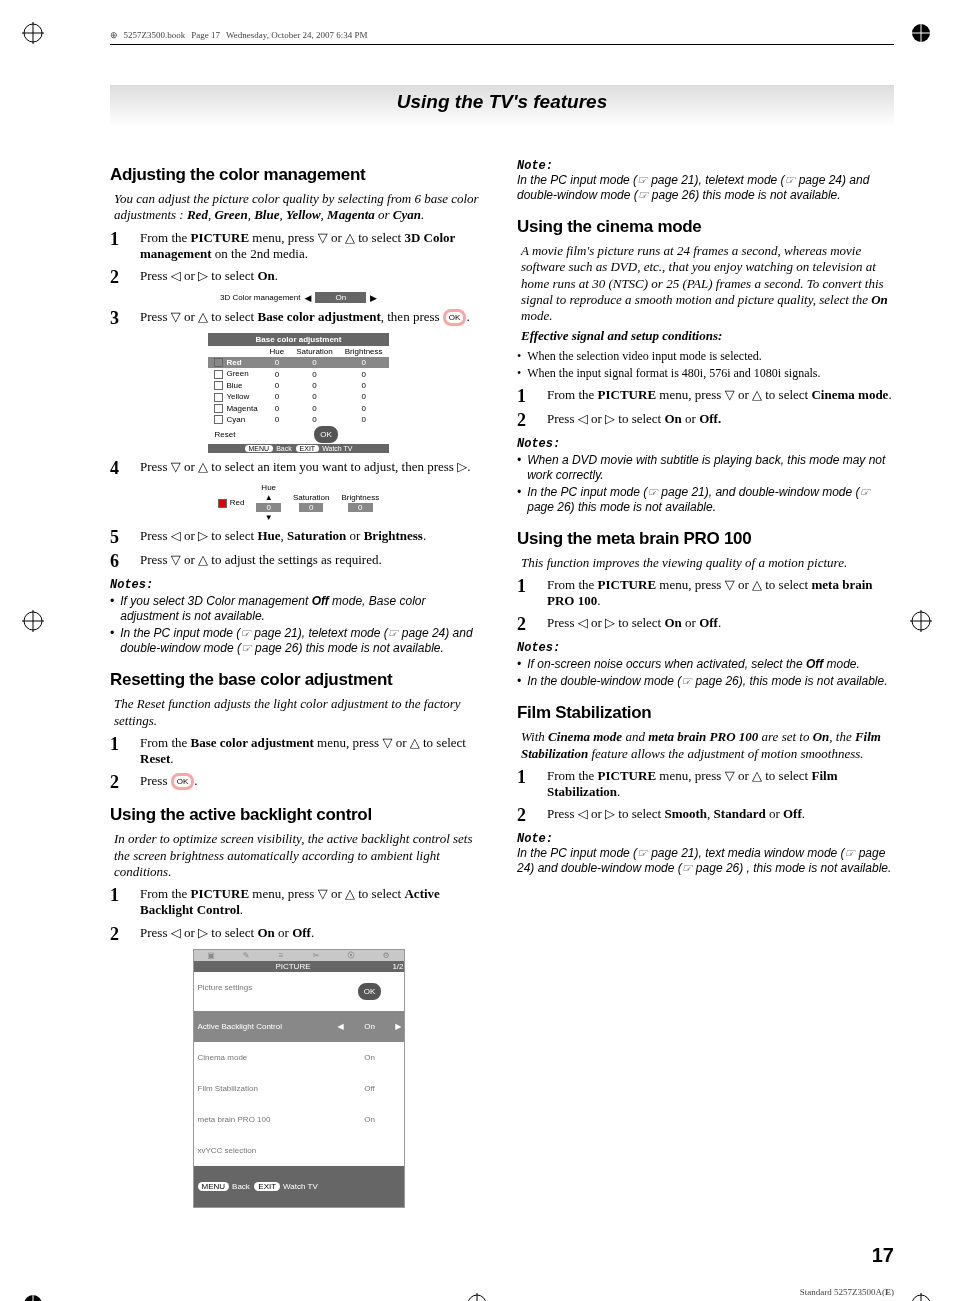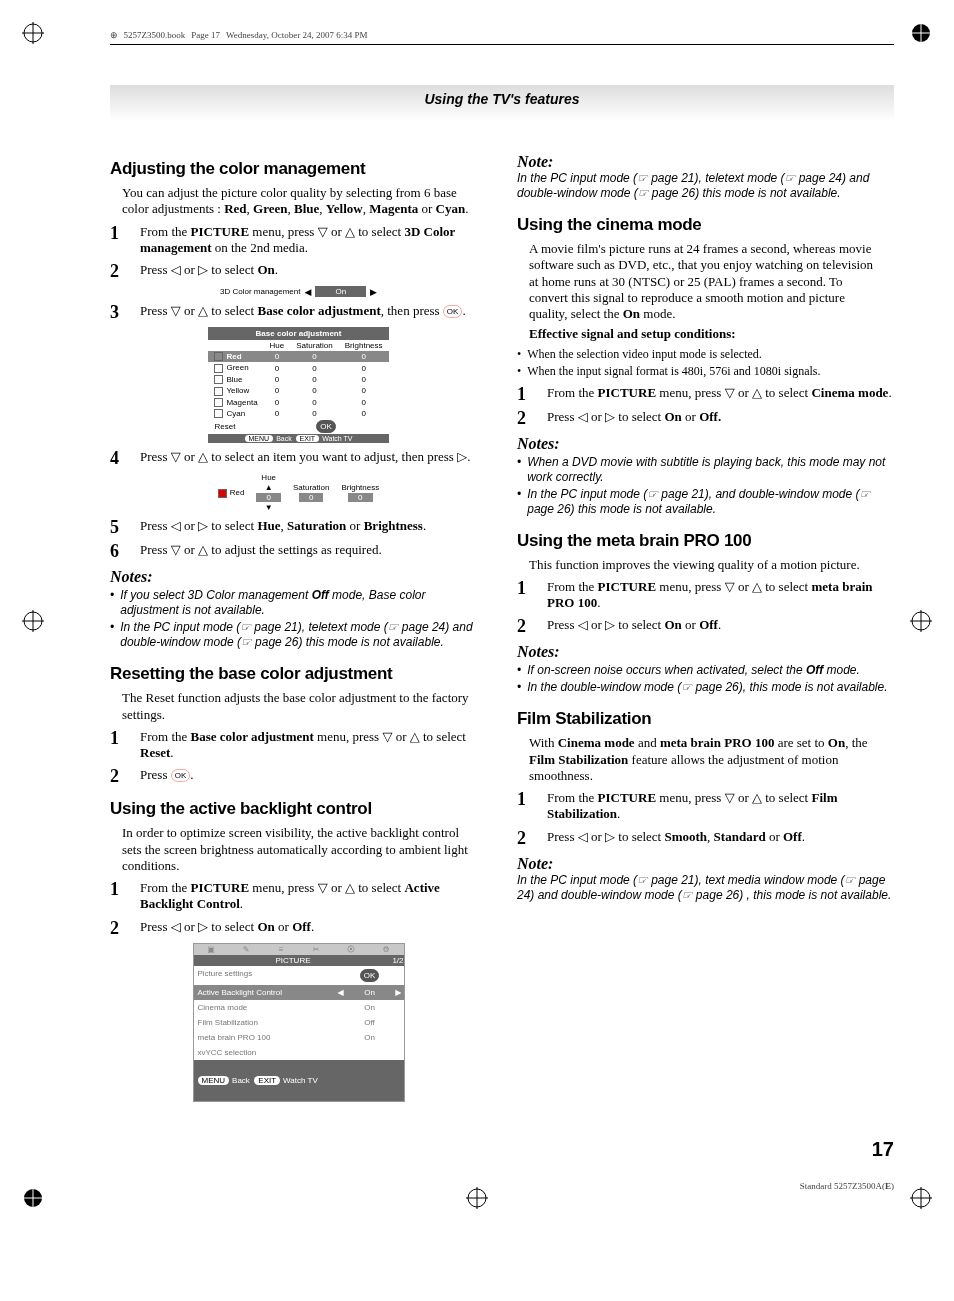--- a/index.html
+++ b/index.html
@@ -24,40 +24,40 @@
     display: flex;
     align-items: center;
     gap: 6px;
   }
   .section-banner {
     background: linear-gradient(to bottom, #ddd 0%, #fff 100%);
     text-align: center;
     font-weight: bold;
     font-style: italic;
     font-family: Arial, sans-serif;
-    font-size: 14px;
+    font-size: 19px;
     padding: 6px 0 14px 0;
     margin-bottom: 24px;
   }
   .cols {
     display: flex;
     gap: 30px;
   }
   .col {
     flex: 1;
     min-width: 0;
   }
   h2 {
     font-family: Arial, Helvetica, sans-serif;
     font-weight: bold;
     font-size: 17px;
     margin: 14px 0 6px 0;
     letter-spacing: -0.3px;
   }
-  p { margin: 4px 12px; line-height: 1.25; }
+  p { margin: 4px 4px; line-height: 1.25; font-style: italic; }
   .step {
     display: flex;
     gap: 12px;
     margin: 6px 0;
   }
   .step-num {
     font-family: "Times New Roman", serif;
     font-weight: bold;
     font-size: 18px;
     width: 18px;
@@ -65,22 +65,22 @@
     line-height: 1;
   }
   .step-body {
     flex: 1;
     line-height: 1.25;
   }
   b, strong { font-weight: bold; }
   .notes-hdr {
     font-weight: bold;
     font-style: italic;
-    font-family: Liberation Serif, serif;
-    font-size: 16px;
+    font-family: Liberation Mono, monospace;
+    font-size: 12px;
     margin-top: 8px;
   }
   .note-item {
     font-style: italic;
     font-family: Arial, sans-serif;
     font-size: 12px;
     display: flex;
     gap: 6px;
     margin: 2px 0;
     line-height: 1.25;
@@ -88,21 +88,21 @@
   .note-item .bullet { flex-shrink: 0; }
   .note-plain {
     font-style: italic;
     font-family: Arial, sans-serif;
     font-size: 12px;
     line-height: 1.25;
   }
   .glyph { font-style: normal; }
   .ok-pill {
     display: inline-block;
-    border: 1px solid #fca5a5;
+    border: 3px solid #fca5a5;
     border-radius: 8px;
     font-size: 8px;
     padding: 0 3px;
     font-family: Arial, sans-serif;
     font-style: normal;
     line-height: 11px;
     vertical-align: 1px;
   }
   .ui-strip {
     display:flex; align-items:center; gap:4px;
@@ -141,21 +141,21 @@
   .hue-ctl .cell { display:flex; flex-direction:column; align-items:center; gap:1px;}
   .hue-ctl .val { background:#888; color:#fff; padding:0 10px;}
   .pic-menu {
     width:210px; margin:6px auto; font-family: Arial, sans-serif; font-size:8px;
     border:1px solid #999;
   }
   .pic-menu .tabs { display:flex; background:#c8c8c8;}
   .pic-menu .tabs span { flex:1; text-align:center; color:#888; padding:1px 0;}
   .pic-menu .title { background:#666; color:#fff; text-align:center; padding:1px 0; display:flex;}
   .pic-menu .title .t { flex:1; }
-  .pic-menu .row { display:flex; padding:3px 4px; color:#777;}
+  .pic-menu .row { display:flex; padding:11px 4px; color:#777;}
   .pic-menu .row.hl { background:#888; color:#fff;}
   .pic-menu .row .k { flex:1; text-align:left;}
   .pic-menu .row .v { width:60px; text-align:center; position:relative;}
   .pic-menu .row.hl .v::before{content:"◀"; position:absolute; left:-2px;}
   .pic-menu .row.hl .v::after{content:"▶"; position:absolute; right:-2px;}
   .pic-menu .ft { background:#666; color:#fff; padding:16px 4px;}
   .pic-menu .ft .pill{ background:#fff; color:#000; border-radius:6px; padding:0 4px; margin-right:3px;}
   .page-num {
     text-align: right;
     font-weight: bold;
@@ -378,21 +378,21 @@
       <div class="note-item">
           <span class="bullet">•</span>
           <span><span>If you select 3D Color management </span><b>Off</b><span> mode, Base color adjustment is not available.</span></span>
         </div>
       <div class="note-item">
           <span class="bullet">•</span>
           <span>In the PC input mode (☞ page 21), teletext mode (☞ page 24) and double-window mode (☞ page 26) this mode is not available.</span>
         </div>
 
       <h2>Resetting the base color adjustment</h2>
-      <p>The Reset function adjusts the base color adjustment to the factory settings.</p>
+      <p>The Reset function adjusts the light color adjustment to the factory settings.</p>
 
       <div class="step">
         <div class="step-num">1</div>
         <div class="step-body">
           <span>From the </span><b>Base color adjustment</b><span> menu, press ▽ or △ to select </span><b>Reset</b><span>.</span>
         </div>
       </div>
       <div class="step">
         <div class="step-num">2</div>
         <div class="step-body">

